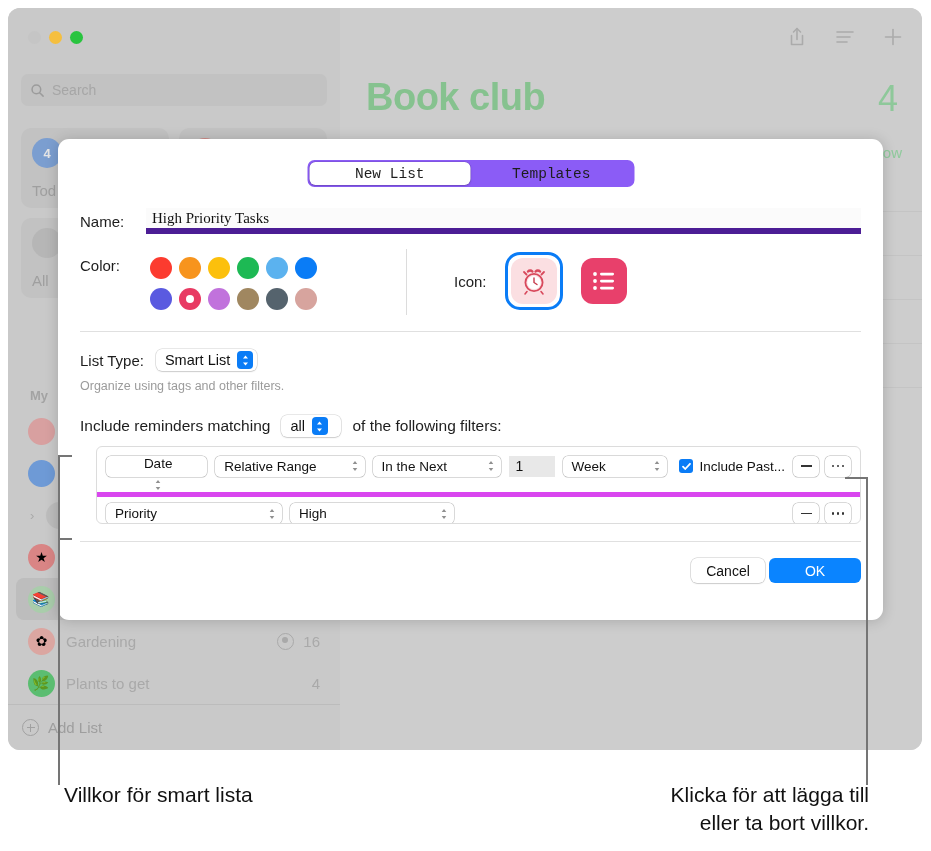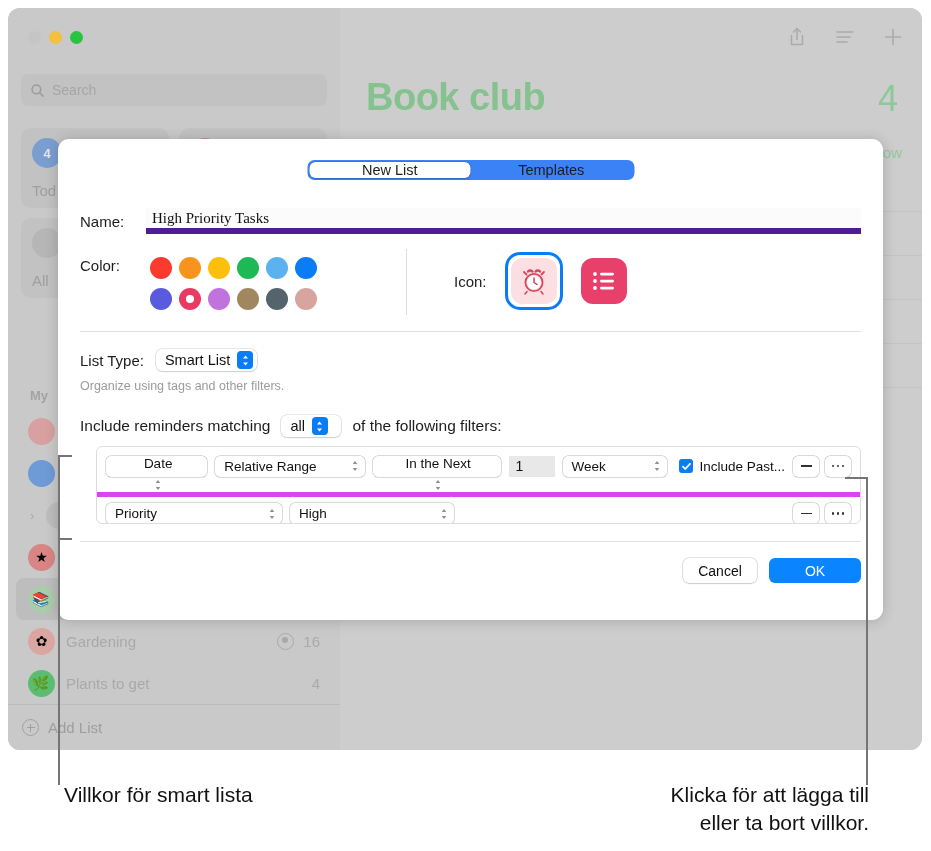--- a/index.html
+++ b/index.html
@@ -84,21 +84,21 @@
   .cp-rows { position: absolute; left: 0; right: 0; top: 160px; }
   .cp-row { height: 44px; border-bottom: 1px solid #c4c4c4; }
 
   
   .sheet {
     position: absolute; left: 58px; top: 139px; width: 825px; height: 481px;
     background: #ffffff; border-radius: 11px;
     box-shadow: 0 1px 14px rgba(0,0,0,.18);
   }
   .seg-wrap { position: absolute; left: 50%; transform: translateX(-50%); top: 21px;
-              width: 327px; height: 20px; background: #3b82f6; border-radius: 7px; display:flex; padding: 2px; }
+              width: 327px; height: 27px; background: #8b5cf6; border-radius: 7px; display:flex; padding: 2px; font-family: Liberation Mono, monospace; }
   .seg { flex: 1 1 0; display:flex; align-items:center; justify-content:center; font-size: 14.5px;
          color: #1d1d1d; border-radius: 6px; }
   .seg.active { background: #ffffff; box-shadow: 0 0 0 .5px rgba(0,0,0,.16), 0 1px 2px rgba(0,0,0,.14); }
 
   .row-name { position: absolute; left: 22px; top: 69px; display: flex; align-items: center; width: 781px; }
   .lbl-name { font-size: 15px; color: #1d1d1d; width: 66px; }
   .name-field { flex: 1 1 auto; height: 26px; background: #fbfbfb; border: none; border-bottom: 6px solid #4c1d95;
                 font-size: 15px; color: #111; padding: 0 6px; font-family: Liberation Serif, serif; outline: none; }
 
   .row-color { position: absolute; left: 22px; top: 113px; display: flex; }
@@ -159,21 +159,21 @@
   .chk svg { display:block; }
   .chk-lbl { font-size: 13.5px; color:#111; white-space: nowrap; }
   .rowbtns { margin-left: auto; display:flex; gap: 6px; }
   .rbtn { width: 26px; height: 21px; border-radius: 5px; background:#fff;
           box-shadow: 0 0 0 .5px rgba(0,0,0,.30); display:flex; align-items:center; justify-content:center; }
   .rbtn .minus { width: 11px; height: 1.4px; background:#333; }
   .rbtn .dots { display:flex; gap: 2.5px; }
   .rbtn .dots i { width: 2.6px; height: 2.6px; border-radius:50%; background:#333; display:block; }
 
   .foot-div { position: absolute; left: 22px; top: 402px; width: 781px; height: 1px; background: #e0e0e0; }
-  .sheet-actions { position: absolute; right: 22px; top: 419px; display:flex; gap: 12px; align-items:flex-end; }
+  .sheet-actions { position: absolute; right: 22px; top: 419px; display:flex; gap: 4px; align-items:flex-end; }
   .btn {
     height: 25px; min-width: 74px; border-radius: 6px; display:flex; align-items:center; justify-content:center;
     font-size: 14px; padding: 0 14px;
   }
   .btn.cancel { background:#fff; color:#111; box-shadow: 0 0 0 .5px rgba(0,0,0,.22), 0 1px 1.5px rgba(0,0,0,.10); }
   .btn.ok { background:#0a84ff; color:#fff; min-width: 92px; }
 
   
   .callout-line { position: absolute; background: #757575; }
   .callout-text { position: absolute; font-size: 21px; color: #111; line-height: 1.32; }
@@ -423,21 +423,21 @@
           <svg class="chev-grey" width="8" height="12" viewBox="0 0 8 12">
               <path d="M4 1 6.3 4H1.7zM4 11 6.3 8H1.7z" fill="#555"></path>
             </svg>
         </span>
         <span class="sel-btn" style="width:166px;">
           <span>Relative Range</span>
           <svg class="chev-grey" width="8" height="12" viewBox="0 0 8 12">
               <path d="M4 1 6.3 4H1.7zM4 11 6.3 8H1.7z" fill="#555"></path>
             </svg>
         </span>
-        <span class="sel-btn" style="width:142px;flex-direction:column;">
+        <span class="sel-btn" style="width:142px;">
           <span>In the Next</span>
           <svg class="chev-grey" width="8" height="12" viewBox="0 0 8 12">
               <path d="M4 1 6.3 4H1.7zM4 11 6.3 8H1.7z" fill="#555"></path>
             </svg>
         </span>
         <input class="num-field" value="1" style="">
         <span class="sel-btn" style="width:116px;">
           <span>Week</span>
           <svg class="chev-grey" width="8" height="12" viewBox="0 0 8 12">
               <path d="M4 1 6.3 4H1.7zM4 11 6.3 8H1.7z" fill="#555"></path>

